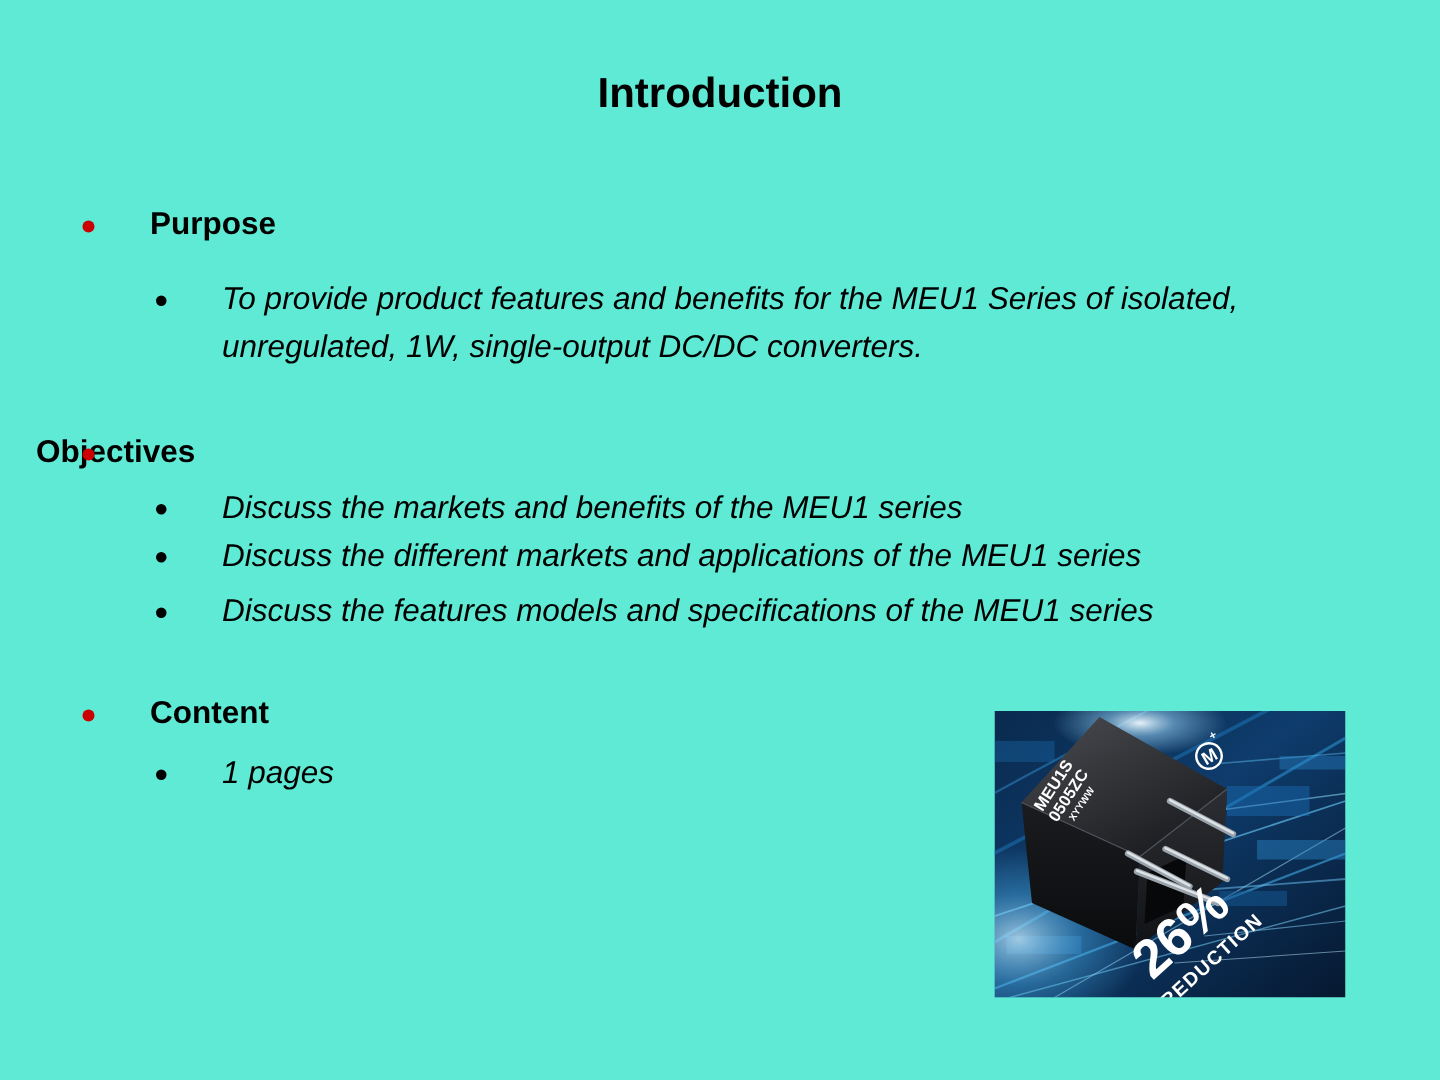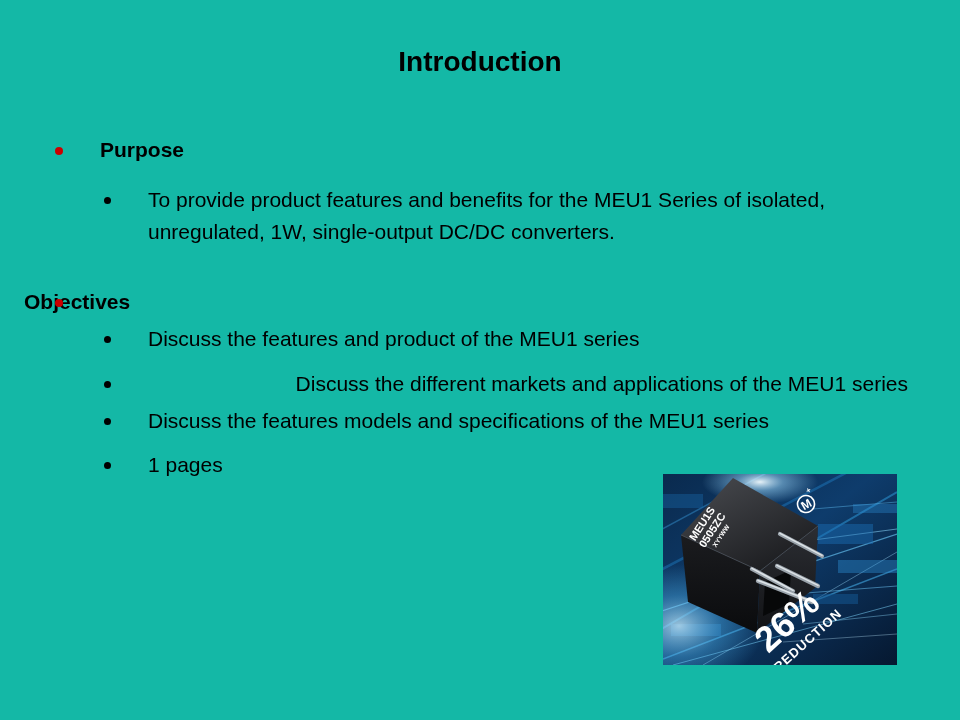--- a/index.html
+++ b/index.html
@@ -1,28 +1,28 @@
 <!DOCTYPE html>
 <html><head>
 <meta charset="utf-8">
 <style>
   html,body { margin:0; padding:0; background:#e8e8e8; }
   .slide {
-    position:relative; width:960px; height:720px; background:#14b8a6;
+    position:relative; width:960px; height:720px; background:#5eead4;
     font-family:"Liberation Sans", sans-serif; color:#000; overflow:hidden;
     margin:0 auto;
   }
   .title {
     position:absolute; top:46px; left:0; width:960px; margin:0;
     text-align:center; font-size:28px; font-weight:bold; line-height:32px;
   }
   .body-list { position:absolute; top:138px; left:0; width:908px; }
   .row { position:relative; }
   .h-row { line-height:24px; height:24px; font-size:21px; font-weight:bold; padding-left:100px; }
-  .s-row { line-height:32px; font-size:21px; padding-left:148px; }
+  .s-row { line-height:32px; font-size:21px; padding-left:148px;font-style:italic; }
   .s-row .s-text { display:inline-block; max-width:728px; vertical-align:top; }
   .dot { position:absolute; border-radius:50%; }
   .dot-l1 { left:55px; top:9px; width:8px; height:8px; background:#cc0000; }
   .dot-l2 { left:104px; top:13px; width:7px; height:7px; background:#000000; }
   .product { position:absolute; left:663px; top:474px; width:234px; height:191px; }
   .product svg { display:block; }
   svg text { font-family:"Liberation Sans", sans-serif; }
 </style>
 </head>
 <body>
@@ -41,31 +41,35 @@
       <span class="dot dot-l2"></span>
       <span class="s-text">To provide product features and benefits for the MEU1 Series of isolated, unregulated, 1W, single-output DC/DC converters.</span>
     </div>
 
     <div class="row h-row" style="margin-top:42px;padding-left:24px;">
       <span class="dot dot-l1"></span>
       <span>Objectives</span>
     </div>
     <div class="row s-row" style="margin-top:9px;">
       <span class="dot dot-l2"></span>
-      <span class="s-text">Discuss the features and product of the MEU1 series</span>
+      <span class="s-text">Discuss the markets and benefits of the MEU1 series</span>
     </div>
-    <div class="row s-row" style="margin-top:13px;text-align:right;">
+    <div class="row s-row" style="margin-top:0;">
       <span class="dot dot-l2"></span>
       <span class="s-text">Discuss the different markets and applications of the MEU1 series</span>
     </div>
     <div class="row s-row" style="margin-top:5px;">
       <span class="dot dot-l2"></span>
       <span class="s-text">Discuss the features models and specifications of the MEU1 series</span>
     </div>
 
+    <div class="row h-row" style="margin-top:40px;">
+      <span class="dot dot-l1"></span>
+      <span>Content</span>
+    </div>
     <div class="row s-row" style="margin-top:12px;">
       <span class="dot dot-l2"></span>
       <span class="s-text">1 pages</span>
     </div>
 
   </div>
 
   <div class="product">
     <svg viewBox="0 0 234 191" width="234" height="191">
       <defs>

